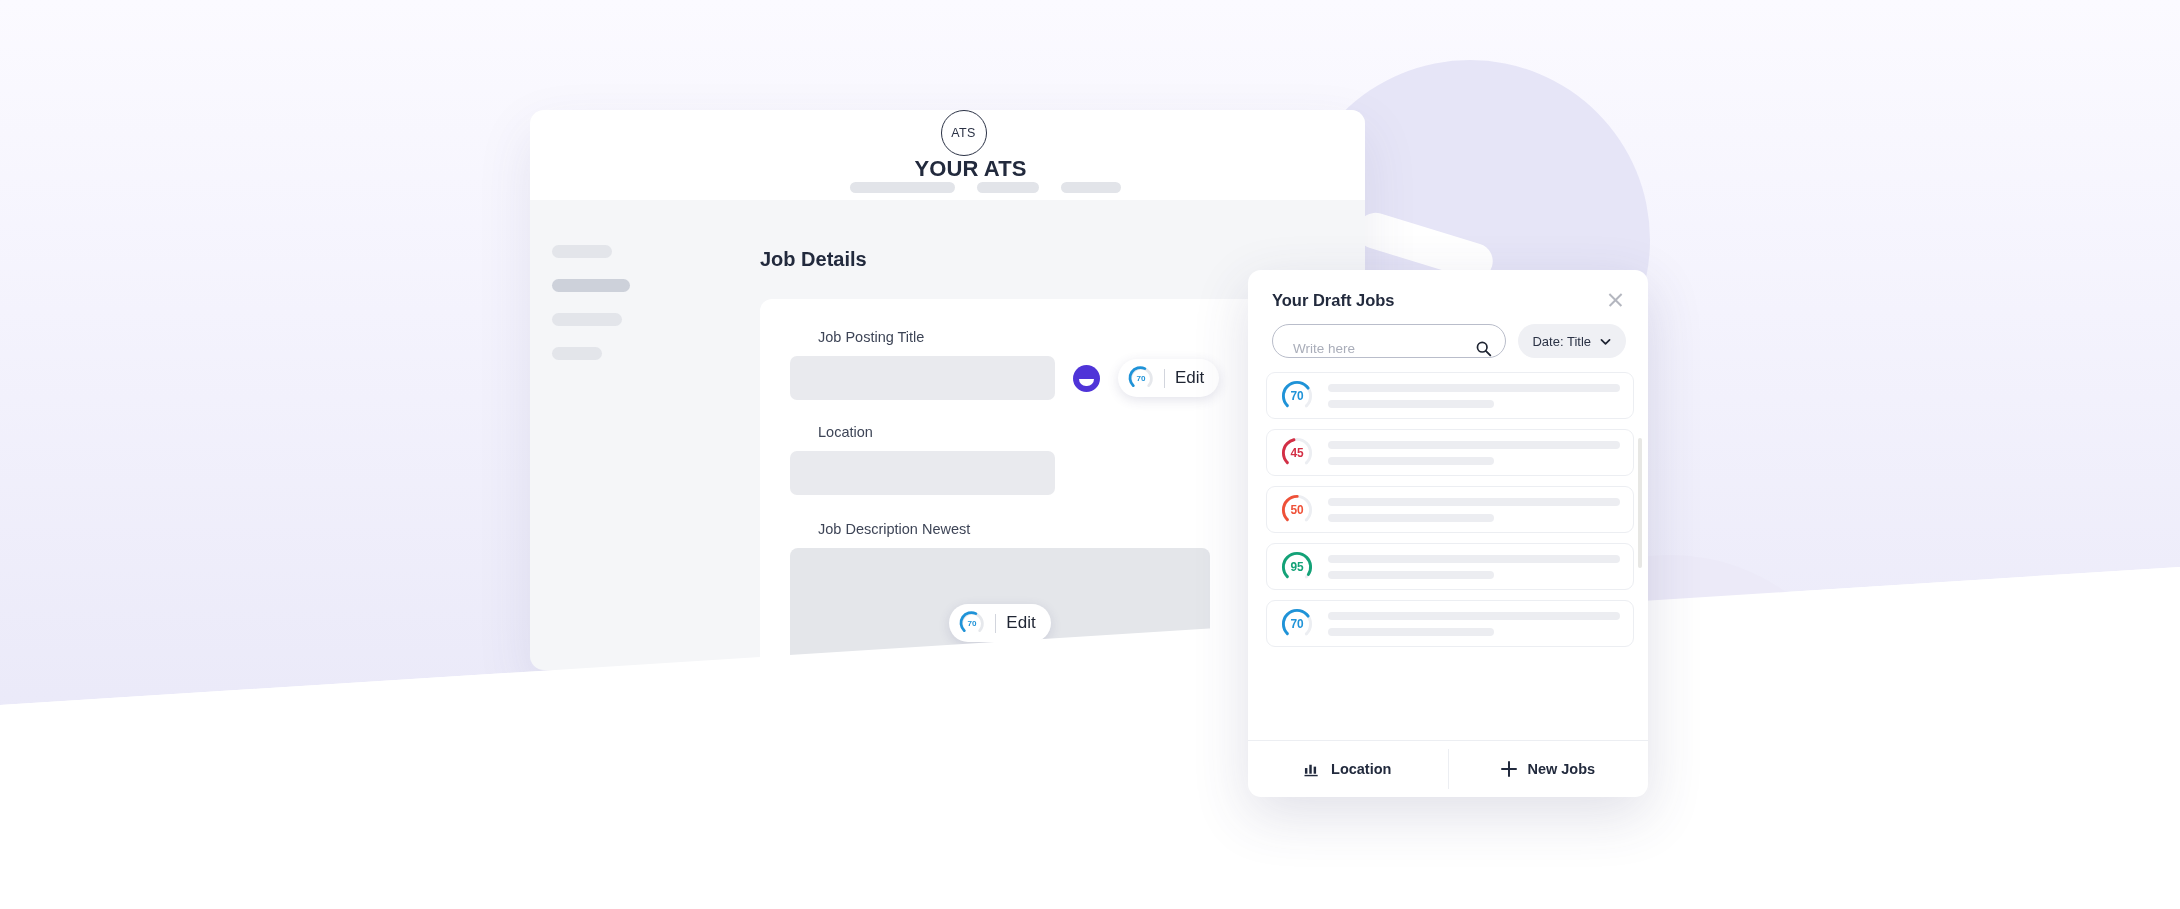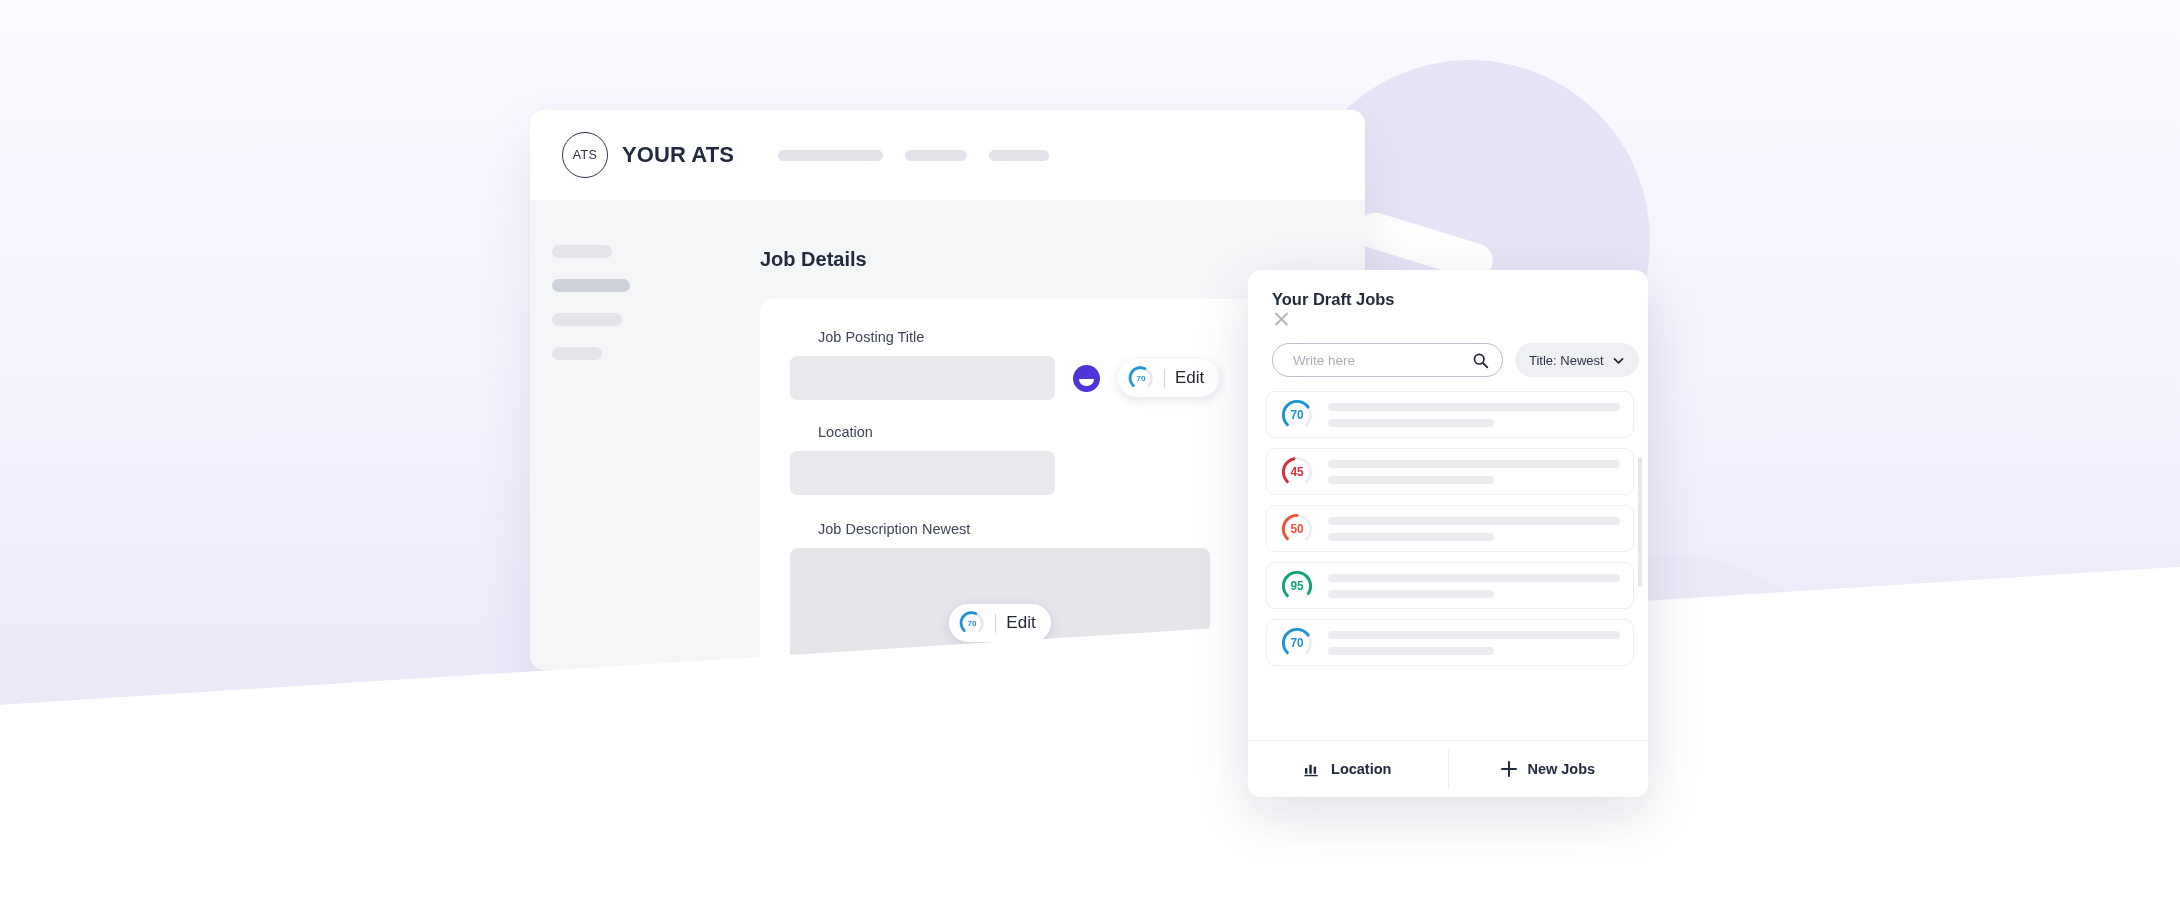--- a/index.html
+++ b/index.html
@@ -30,21 +30,21 @@
   .smile-br{left:1570px;top:800px;width:215px;height:48px;transform:rotate(-15deg);}
 
   
   .app-window{
     position:absolute;left:530px;top:110px;width:835px;height:560px;
     background:#f5f6f8;border-radius:14px;overflow:hidden;
     box-shadow:0 22px 55px rgba(70,70,120,.10);
   }
   .app-header{
     height:90px;background:#ffffff;display:flex;align-items:center;
-    padding:0 0 0 32px;box-sizing:border-box;
+    padding:0 0 0 32px;box-sizing:border-box;flex-direction:column;
   }
   .logo-badge{
     width:44px;height:44px;border-radius:50%;border:1.6px solid #2b3245;
     display:flex;align-items:center;justify-content:center;
     font-size:12.5px;letter-spacing:.4px;color:#2b3245;flex:none;
   }
   .brand{font-size:22px;font-weight:bold;color:#222a3d;margin-left:14px;letter-spacing:.1px;}
   .nav-pills{display:flex;gap:22px;margin-left:44px;align-items:center;}
   .nav-pill{height:11px;border-radius:6px;background:#e2e4e9;}
 
@@ -92,36 +92,35 @@
   }
 
   
   .drafts-panel{
     position:absolute;left:1248px;top:270px;width:400px;height:527px;
     background:#ffffff;border-radius:13px;z-index:8;
     box-shadow:0 18px 55px rgba(60,60,110,.16);
     display:flex;flex-direction:column;overflow:hidden;
   }
   .drafts-head{
-    display:flex;align-items:flex-start;justify-content:space-between;
+    display:flex;align-items:center;justify-content:space-between;
     padding:20px 22px 14px 24px;
-    flex-direction:column;
   }
   .drafts-title{font-size:16.5px;font-weight:bold;color:#222a3d;}
   .close-icon{width:20px;height:20px;position:relative;cursor:pointer;opacity:.45;}
   .close-icon::before,.close-icon::after{
     content:"";position:absolute;left:1px;top:9px;width:17px;height:1.7px;background:#5a6073;
   }
   .close-icon::before{transform:rotate(45deg);}
   .close-icon::after{transform:rotate(-45deg);}
 
   .drafts-controls{display:flex;align-items:center;gap:12px;padding:0 22px 14px 24px;}
   .search-pill{
     flex:1;height:34px;border:1px solid #b9bdca;border-radius:19px;
-    display:flex;align-items:center;padding:0 13px 0 18px;box-sizing:border-box;
+    display:flex;align-items:flex-end;padding:0 13px 0 18px;box-sizing:border-box;
   }
   .search-input{
     border:none;outline:none;background:transparent;flex:1;
     font-size:13.5px;color:#3d4456;font-family:inherit;
   }
   .search-input::placeholder{color:#a9adb9;}
   .sort-chip{
     height:34px;border-radius:19px;background:#eff0f4;display:flex;align-items:center;
     gap:8px;padding:0 14px;font-size:13px;color:#2b3245;cursor:pointer;white-space:nowrap;
   }
@@ -244,21 +243,21 @@
 
     <div class="drafts-controls">
       <div class="search-pill">
         <input class="search-input" type="text" placeholder="Write here" style="">
         <svg width="17" height="17" viewBox="0 0 20 20">
           <circle cx="8.5" cy="8.5" r="5.6" fill="none" stroke="#1f2533" stroke-width="2"></circle>
           <line x1="12.7" y1="12.7" x2="18" y2="18" stroke="#1f2533" stroke-width="2.2" stroke-linecap="round"></line>
         </svg>
       </div>
       <div class="sort-chip">
-        <span>Title: Newest</span>
+        <span>Date: Title</span>
         <svg width="13" height="13" viewBox="0 0 16 16">
           <polyline points="3,6 8,11 13,6" fill="none" stroke="#1f2533" stroke-width="2.1" stroke-linecap="round" stroke-linejoin="round"></polyline>
         </svg>
       </div>
     </div>
 
     <div class="drafts-list" id="drafts-list">
       <div class="list-scrollbar"></div>
     <div class="draft-row">
           <svg width="34" height="34" viewBox="0 0 40 40">

